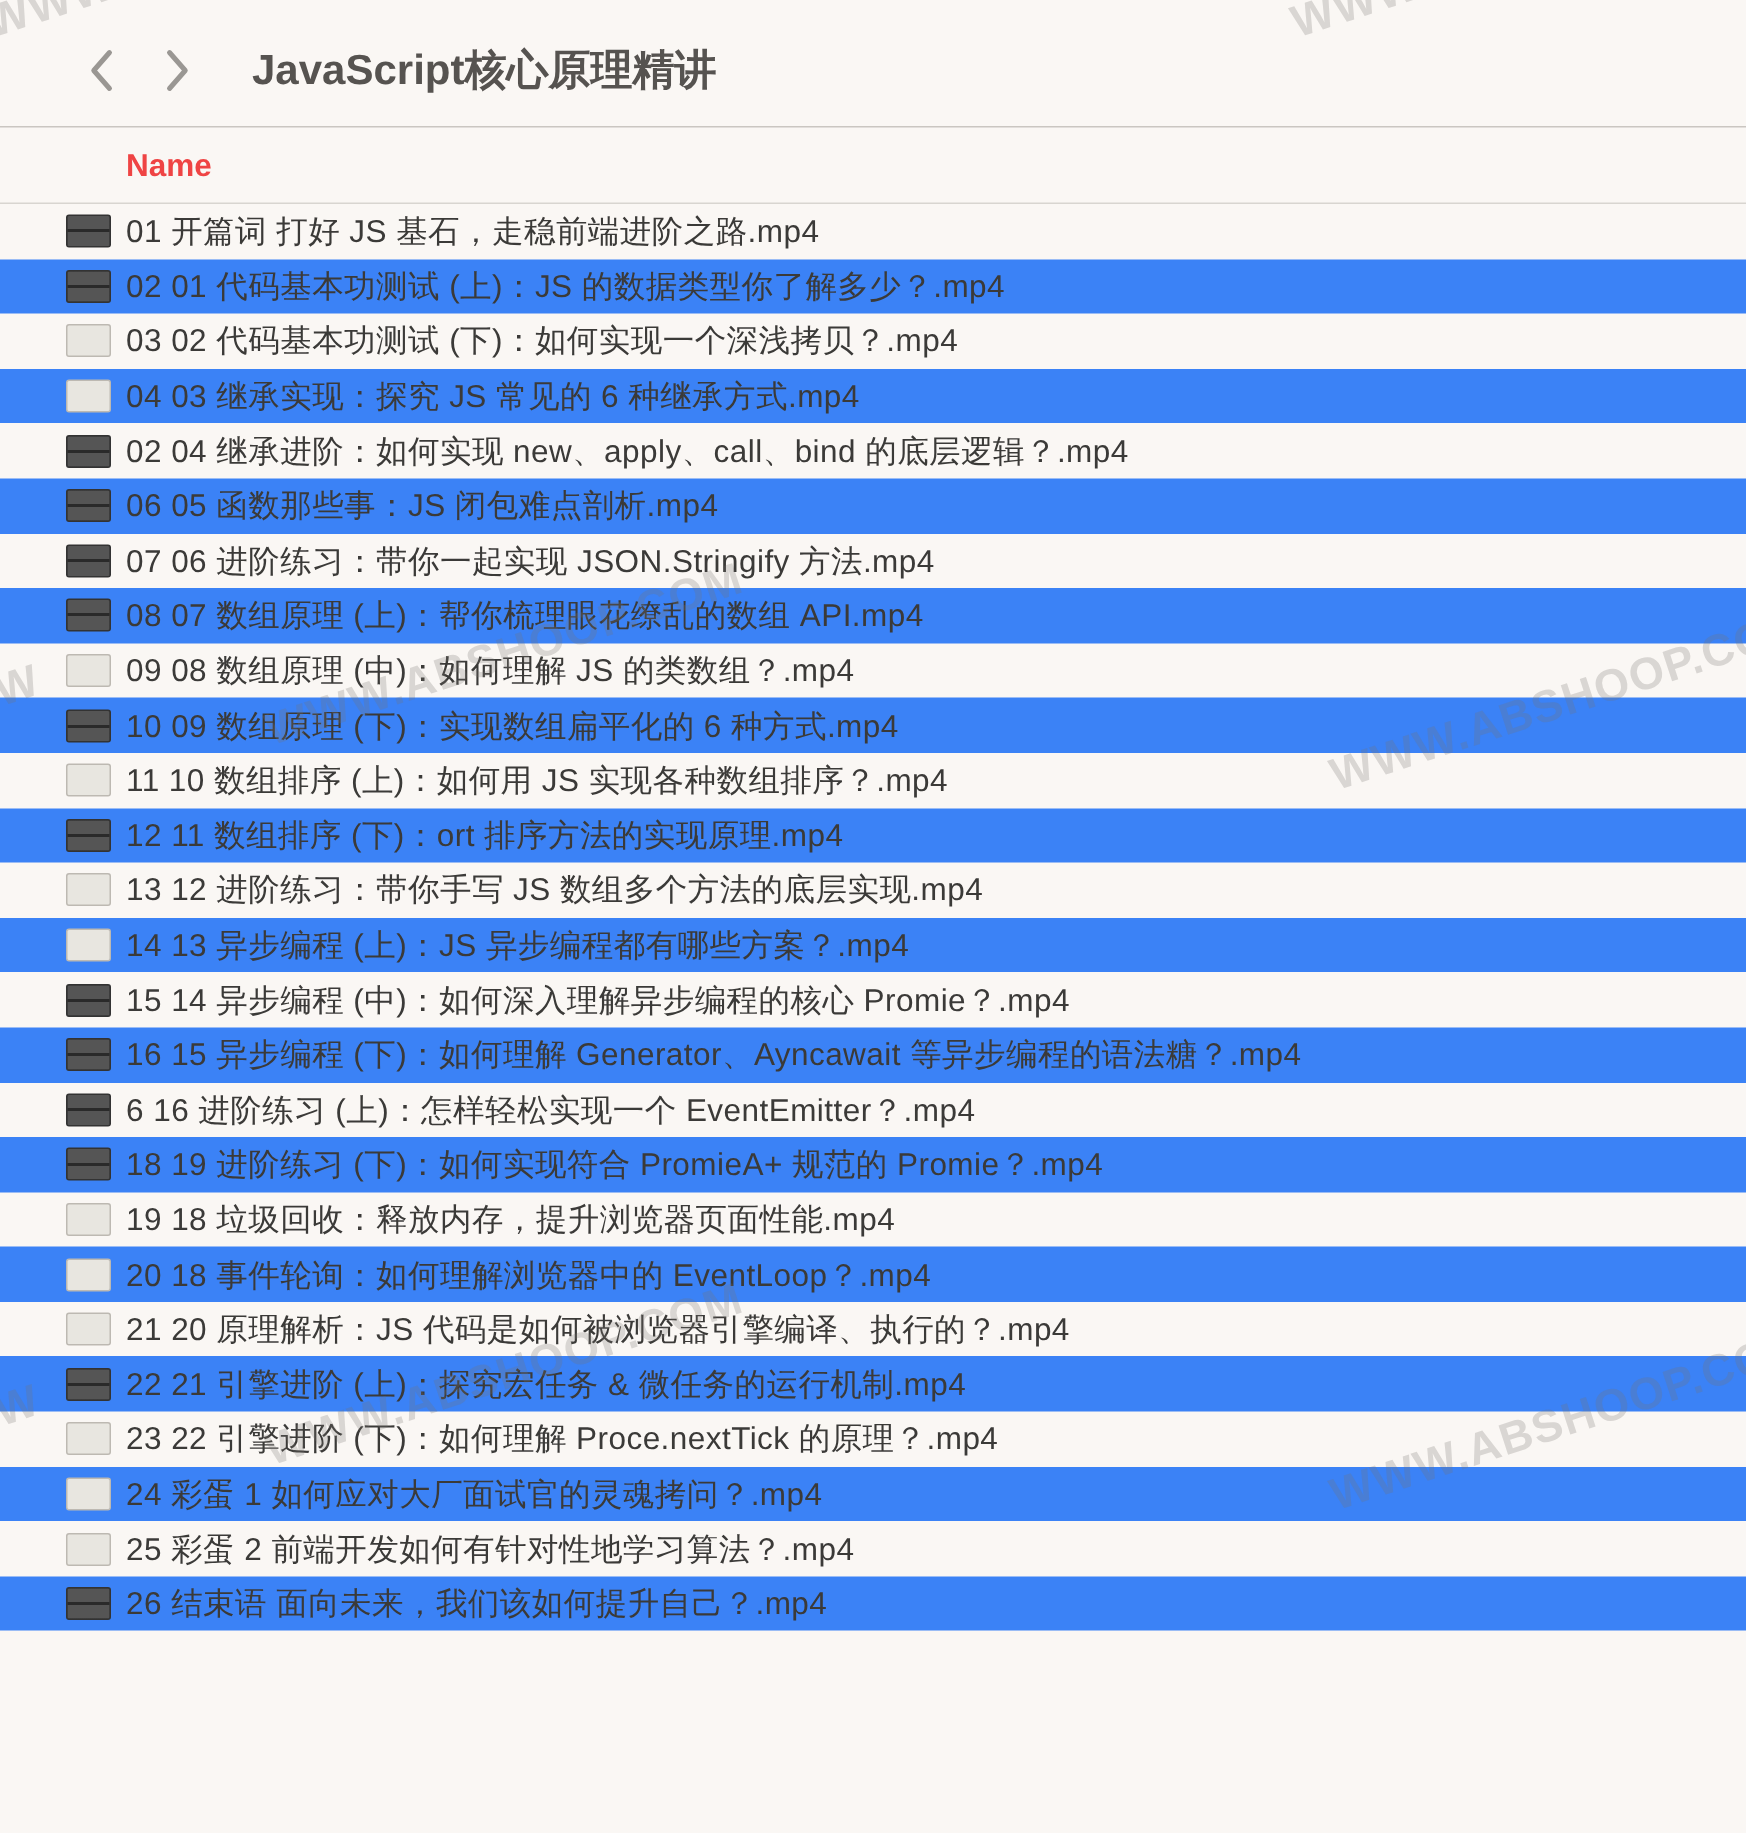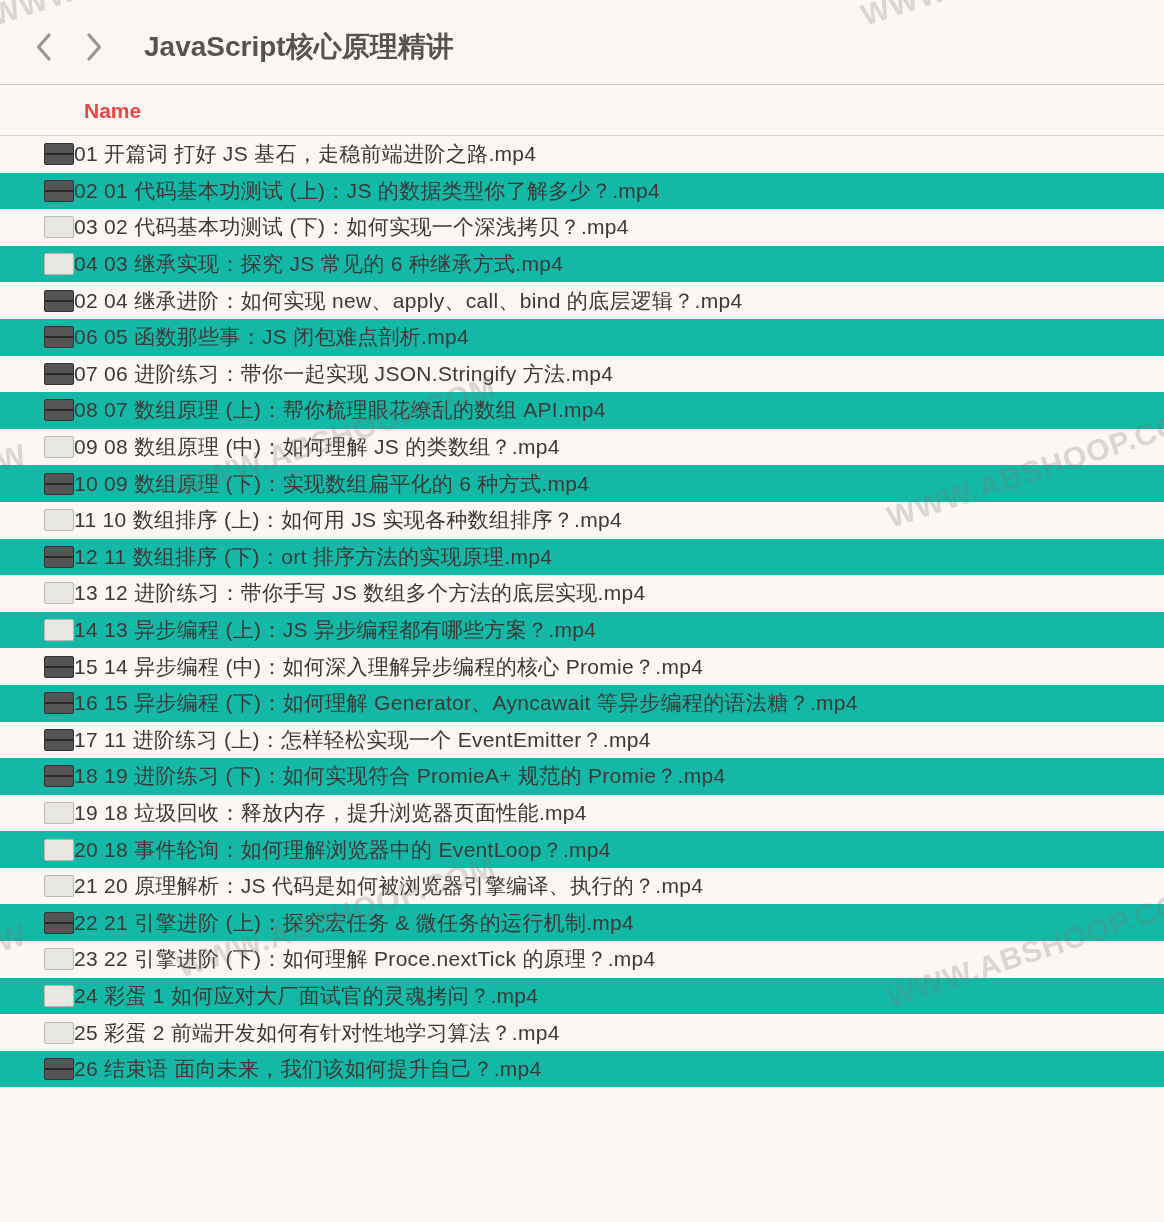--- a/index.html
+++ b/index.html
@@ -10,20 +10,21 @@
       height: 1222px;
       overflow: hidden;
       position: relative;
       color: #3a3a3a;
     }
     .toolbar {
       display: flex;
       align-items: center;
       padding: 28px 30px 18px 30px;
       gap: 26px;
+      margin-left: 24px;
     }
     .nav-btn {
       width: 26px;
       height: 36px;
       display: flex;
       align-items: center;
       justify-content: center;
       cursor: pointer;
       color: #9a9793;
     }
@@ -45,24 +46,25 @@
       font-weight: 700;
       color: #ef4444;
       border-bottom: 1px solid #d8d5d0;
     }
     .file-list { }
     .file-row {
       display: flex;
       align-items: center;
       height: 36.6px;
       padding: 0 30px 0 44px;
+      gap: 10px;
       font-size: 21px;
       color: #3b3a38;
     }
-    .file-row.alt { background: #14b8a6; }
+    .file-row.alt { background: #3b82f6; }
     .file-icon {
       width: 30px;
       height: 22px;
       border-radius: 2px;
       flex-shrink: 0;
       background: #3a3a3a;
       background-image: linear-gradient(#555 0%, #555 45%, #2a2a2a 45%, #2a2a2a 55%, #555 55%, #555 100%);
       border: 1px solid #333;
     }
     .file-icon.light {
@@ -167,21 +169,21 @@
     <div class="file-row">
       <div class="file-icon"></div>
       <span class="file-name">15 14  异步编程 (中)：如何深入理解异步编程的核心 Promie？.mp4</span>
     </div>
     <div class="file-row alt">
       <div class="file-icon"></div>
       <span class="file-name">16 15  异步编程 (下)：如何理解 Generator、Ayncawait 等异步编程的语法糖？.mp4</span>
     </div>
     <div class="file-row">
       <div class="file-icon"></div>
-      <span class="file-name">17 11  进阶练习 (上)：怎样轻松实现一个 EventEmitter？.mp4</span>
+      <span class="file-name">6 16  进阶练习 (上)：怎样轻松实现一个 EventEmitter？.mp4</span>
     </div>
     <div class="file-row alt">
       <div class="file-icon"></div>
       <span class="file-name">18 19  进阶练习 (下)：如何实现符合 PromieA+ 规范的 Promie？.mp4</span>
     </div>
     <div class="file-row">
       <div class="file-icon light"></div>
       <span class="file-name">19 18  垃圾回收：释放内存，提升浏览器页面性能.mp4</span>
     </div>
     <div class="file-row alt">

